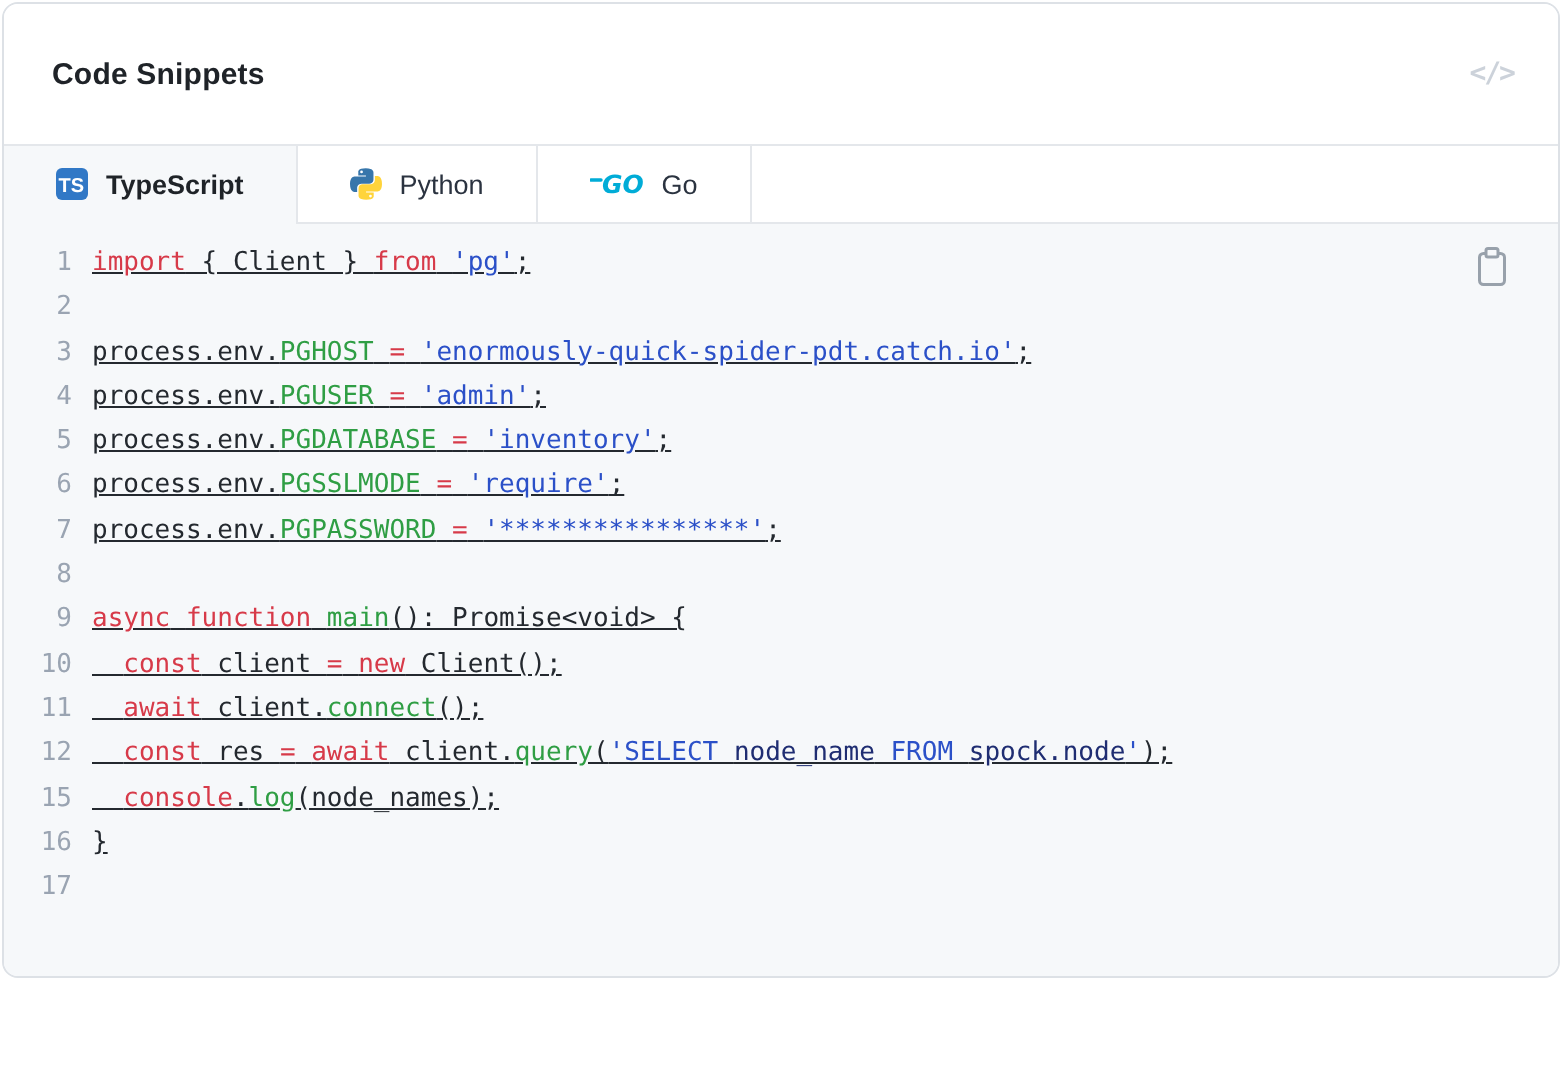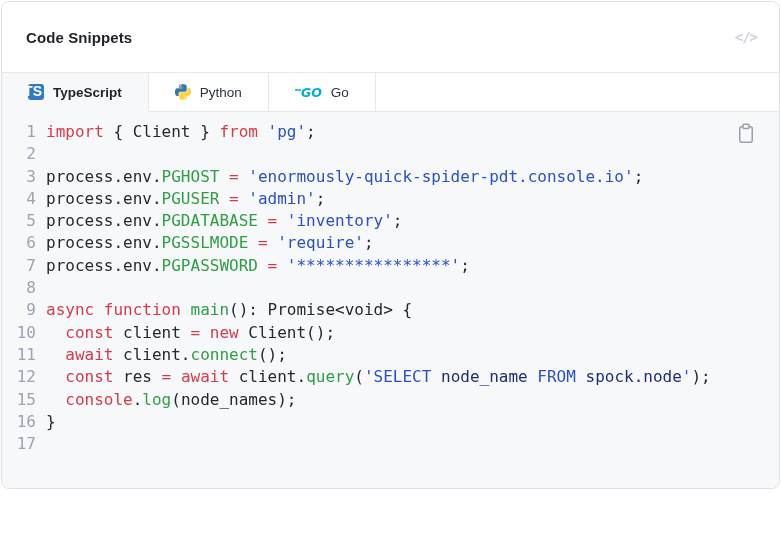--- a/index.html
+++ b/index.html
@@ -35,28 +35,28 @@
     display:flex;align-items:center;gap:9px;padding:0 26px;cursor:pointer;
     border-right:1px solid var(--border);font-size:13.5px;color:#2b3340;
     background:#fff;white-space:nowrap;
   }
   .tab.active{
     background:var(--codebg);font-weight:700;color:#1f2328;
     margin-bottom:-1px;padding-bottom:1px;
   }
   .ts-badge{
     width:16px;height:16px;border-radius:3px;background:#3178c6;color:#fff;
-    font-size:14px;font-weight:700;display:flex;align-items:flex-end;
+    font-size:10px;font-weight:700;display:flex;align-items:flex-end;
     justify-content:flex-end;padding:0 2px 1px 0;letter-spacing:0;
     font-family:"Liberation Sans",sans-serif;
   }
   .codepane{
     flex:1;background:var(--codebg);position:relative;
     padding:9px 0 12px;overflow:hidden;
-    font-family:"DejaVu Sans Mono",monospace;font-size:16px;line-height:22.3px;
+    font-family:"DejaVu Sans Mono",monospace;font-size:13px;line-height:22.3px;text-decoration:underline;
   }
   .line{white-space:pre;}
   .ln{display:inline-block;width:34px;text-align:right;color:var(--linenum);}
   .lc{padding-left:10px;}
   .tok-p{color:var(--text);}
   .tok-k{color:var(--keyword);}
   .tok-g{color:var(--fn);margin-top:24px;}
   .tok-s{color:var(--string);}
   .tok-d{color:var(--sqlid);}
   .copy-btn{
@@ -97,21 +97,21 @@
         </svg>
       </span>
       <span>Go</span>
     </div>
   </div>
 
   <div class="codepane">
     <div>
         <div class="line"><span class="ln">1</span><span class="lc"><span class="tok-k">import</span><span class="tok-p"> { Client } </span><span class="tok-k">from</span><span class="tok-p"> </span><span class="tok-s">'pg'</span><span class="tok-p">;</span></span></div>
         <div class="line"><span class="ln">2</span><span class="lc"></span></div>
-        <div class="line"><span class="ln">3</span><span class="lc"><span class="tok-p">process.env.</span><span class="tok-g">PGHOST</span><span class="tok-p"> </span><span class="tok-k">=</span><span class="tok-p"> </span><span class="tok-s">'enormously-quick-spider-pdt.console.io'</span><span class="tok-p">;</span></span></div>
+        <div class="line"><span class="ln">3</span><span class="lc"><span class="tok-p">process.env.</span><span class="tok-g">PGHOST</span><span class="tok-p"> </span><span class="tok-k">=</span><span class="tok-p"> </span><span class="tok-s">'enormously-quick-spider-pdt.catch.io'</span><span class="tok-p">;</span></span></div>
         <div class="line"><span class="ln">4</span><span class="lc"><span class="tok-p">process.env.</span><span class="tok-g">PGUSER</span><span class="tok-p"> </span><span class="tok-k">=</span><span class="tok-p"> </span><span class="tok-s">'admin'</span><span class="tok-p">;</span></span></div>
         <div class="line"><span class="ln">5</span><span class="lc"><span class="tok-p">process.env.</span><span class="tok-g">PGDATABASE</span><span class="tok-p"> </span><span class="tok-k">=</span><span class="tok-p"> </span><span class="tok-s">'inventory'</span><span class="tok-p">;</span></span></div>
         <div class="line"><span class="ln">6</span><span class="lc"><span class="tok-p">process.env.</span><span class="tok-g">PGSSLMODE</span><span class="tok-p"> </span><span class="tok-k">=</span><span class="tok-p"> </span><span class="tok-s">'require'</span><span class="tok-p">;</span></span></div>
         <div class="line"><span class="ln">7</span><span class="lc"><span class="tok-p">process.env.</span><span class="tok-g">PGPASSWORD</span><span class="tok-p"> </span><span class="tok-k">=</span><span class="tok-p"> </span><span class="tok-s">'****************'</span><span class="tok-p">;</span></span></div>
         <div class="line"><span class="ln">8</span><span class="lc"></span></div>
         <div class="line"><span class="ln">9</span><span class="lc"><span class="tok-k">async</span><span class="tok-p"> </span><span class="tok-k">function</span><span class="tok-p"> </span><span class="tok-g">main</span><span class="tok-p">(): Promise&lt;void&gt; {</span></span></div>
         <div class="line"><span class="ln">10</span><span class="lc"><span class="tok-p">  </span><span class="tok-k">const</span><span class="tok-p"> client </span><span class="tok-k">=</span><span class="tok-p"> </span><span class="tok-k">new</span><span class="tok-p"> Client();</span></span></div>
         <div class="line"><span class="ln">11</span><span class="lc"><span class="tok-p">  </span><span class="tok-k">await</span><span class="tok-p"> client.</span><span class="tok-g">connect</span><span class="tok-p">();</span></span></div>
         <div class="line"><span class="ln">12</span><span class="lc"><span class="tok-p">  </span><span class="tok-k">const</span><span class="tok-p"> res </span><span class="tok-k">=</span><span class="tok-p"> </span><span class="tok-k">await</span><span class="tok-p"> client.</span><span class="tok-g">query</span><span class="tok-p">(</span><span class="tok-s">'SELECT </span><span class="tok-d">node_name</span><span class="tok-s"> FROM </span><span class="tok-d">spock.node</span><span class="tok-s">'</span><span class="tok-p">);</span></span></div>
         <div class="line"><span class="ln">15</span><span class="lc"><span class="tok-p">  </span><span class="tok-k">console</span><span class="tok-p">.</span><span class="tok-g">log</span><span class="tok-p">(node_names);</span></span></div>

